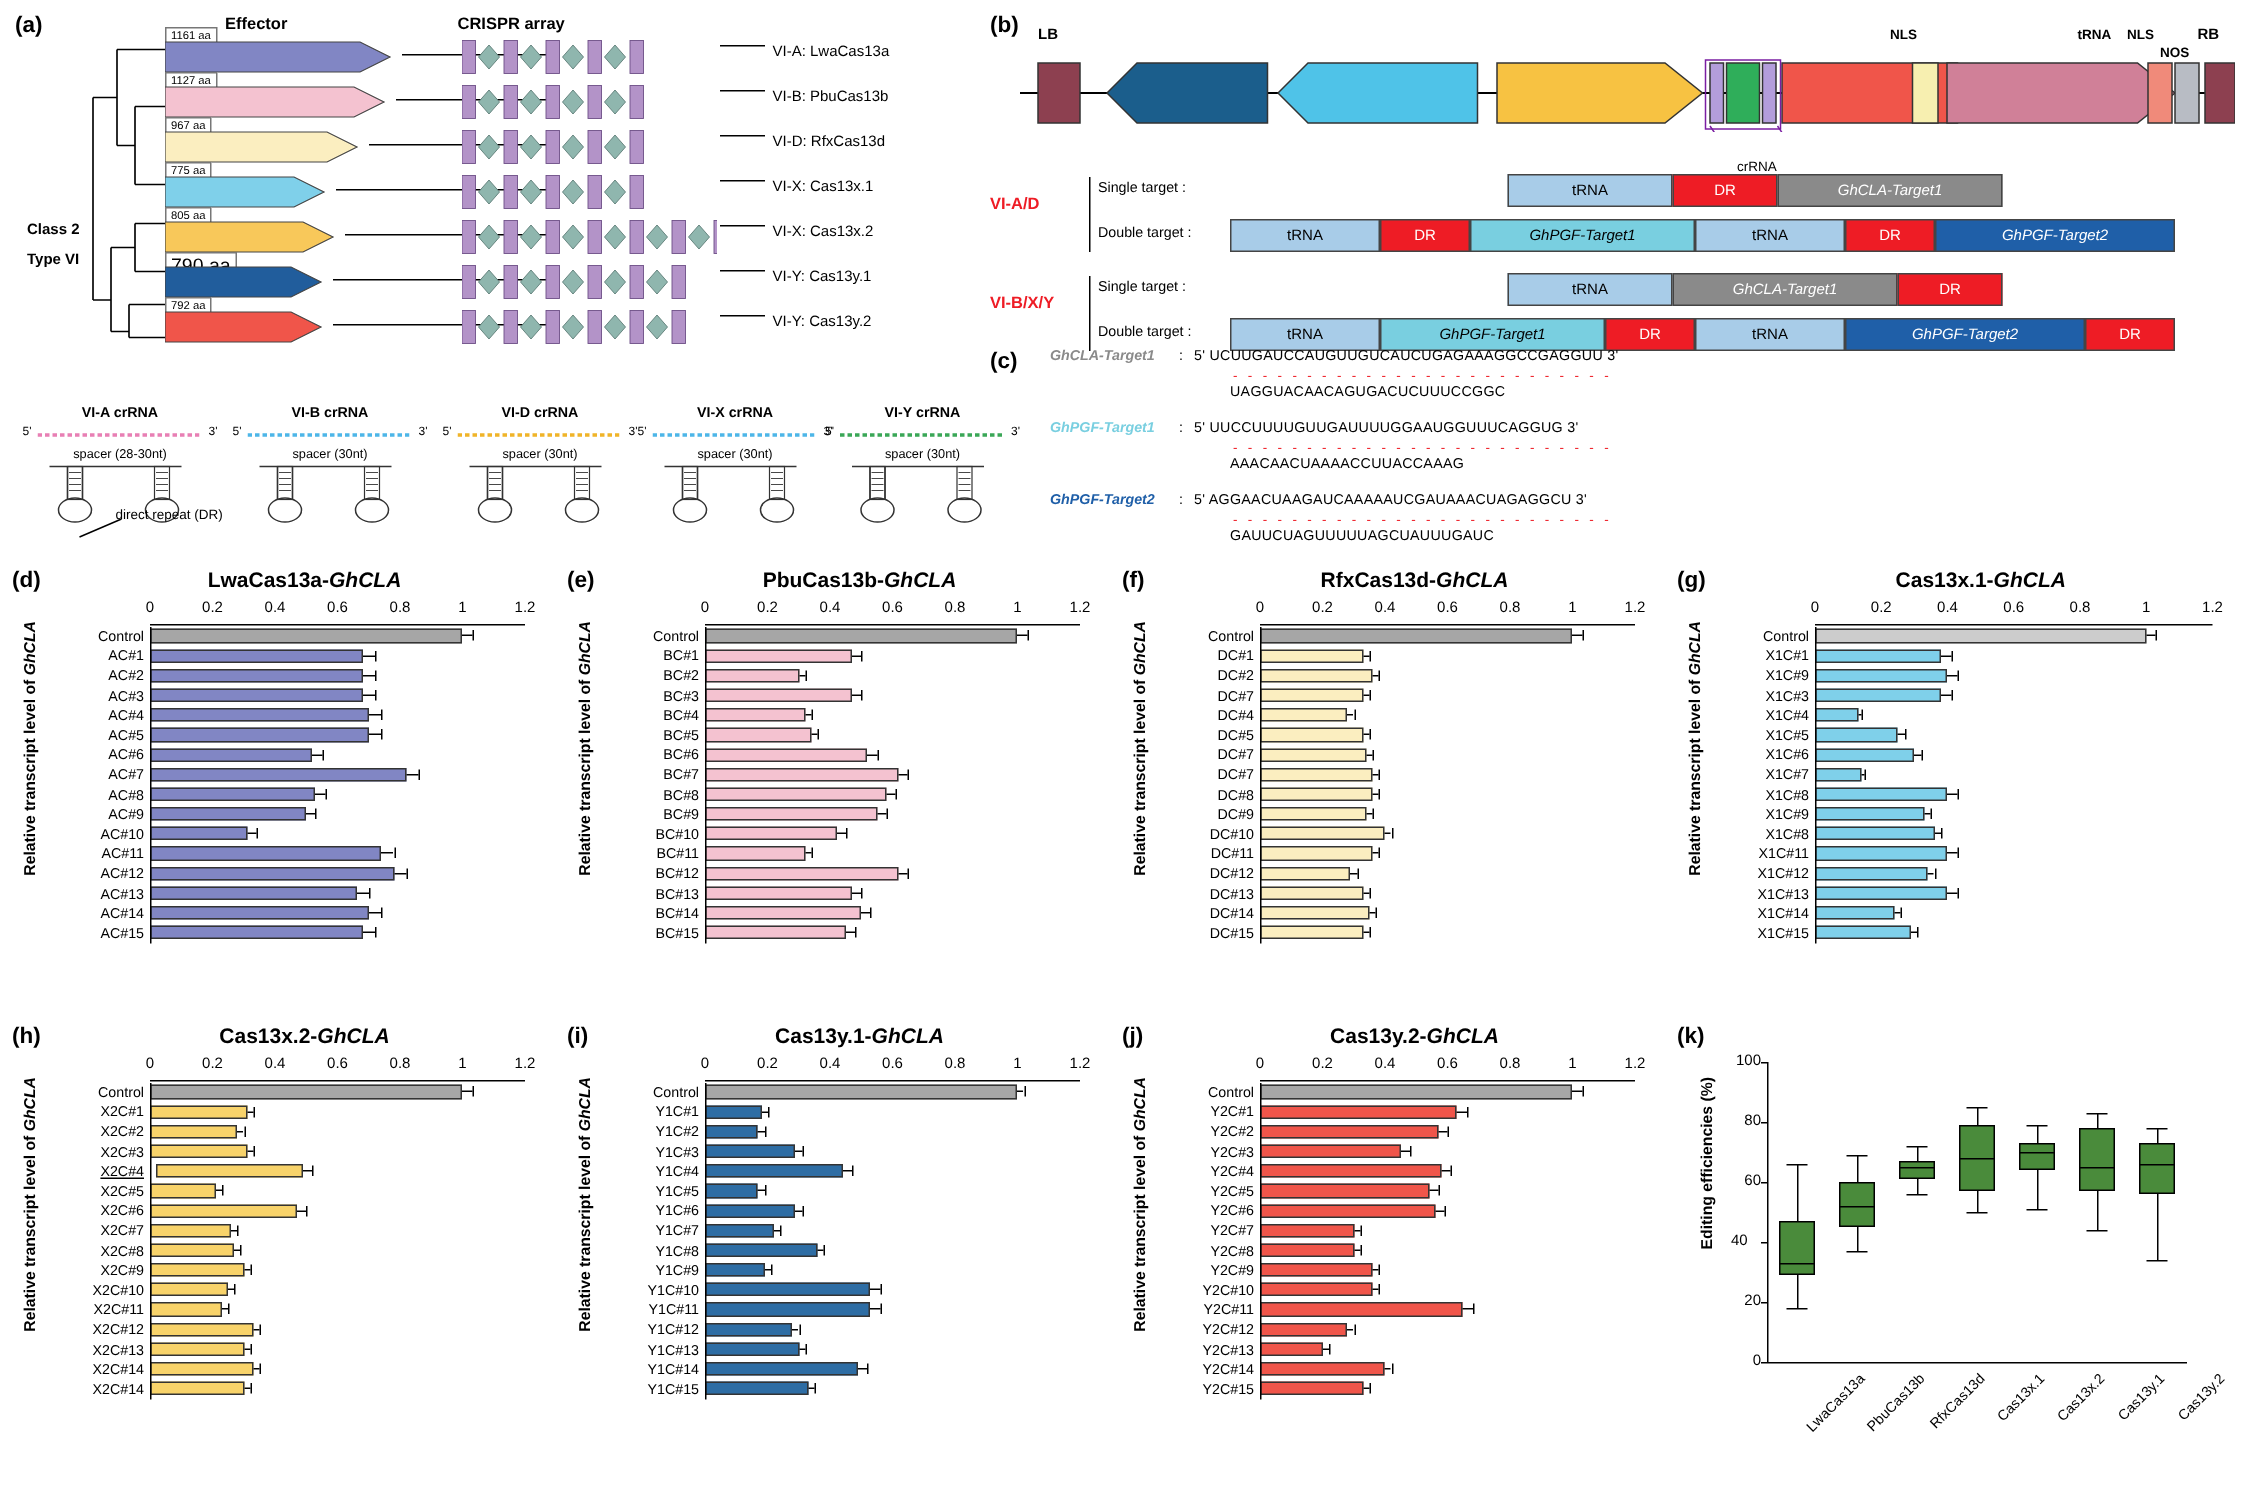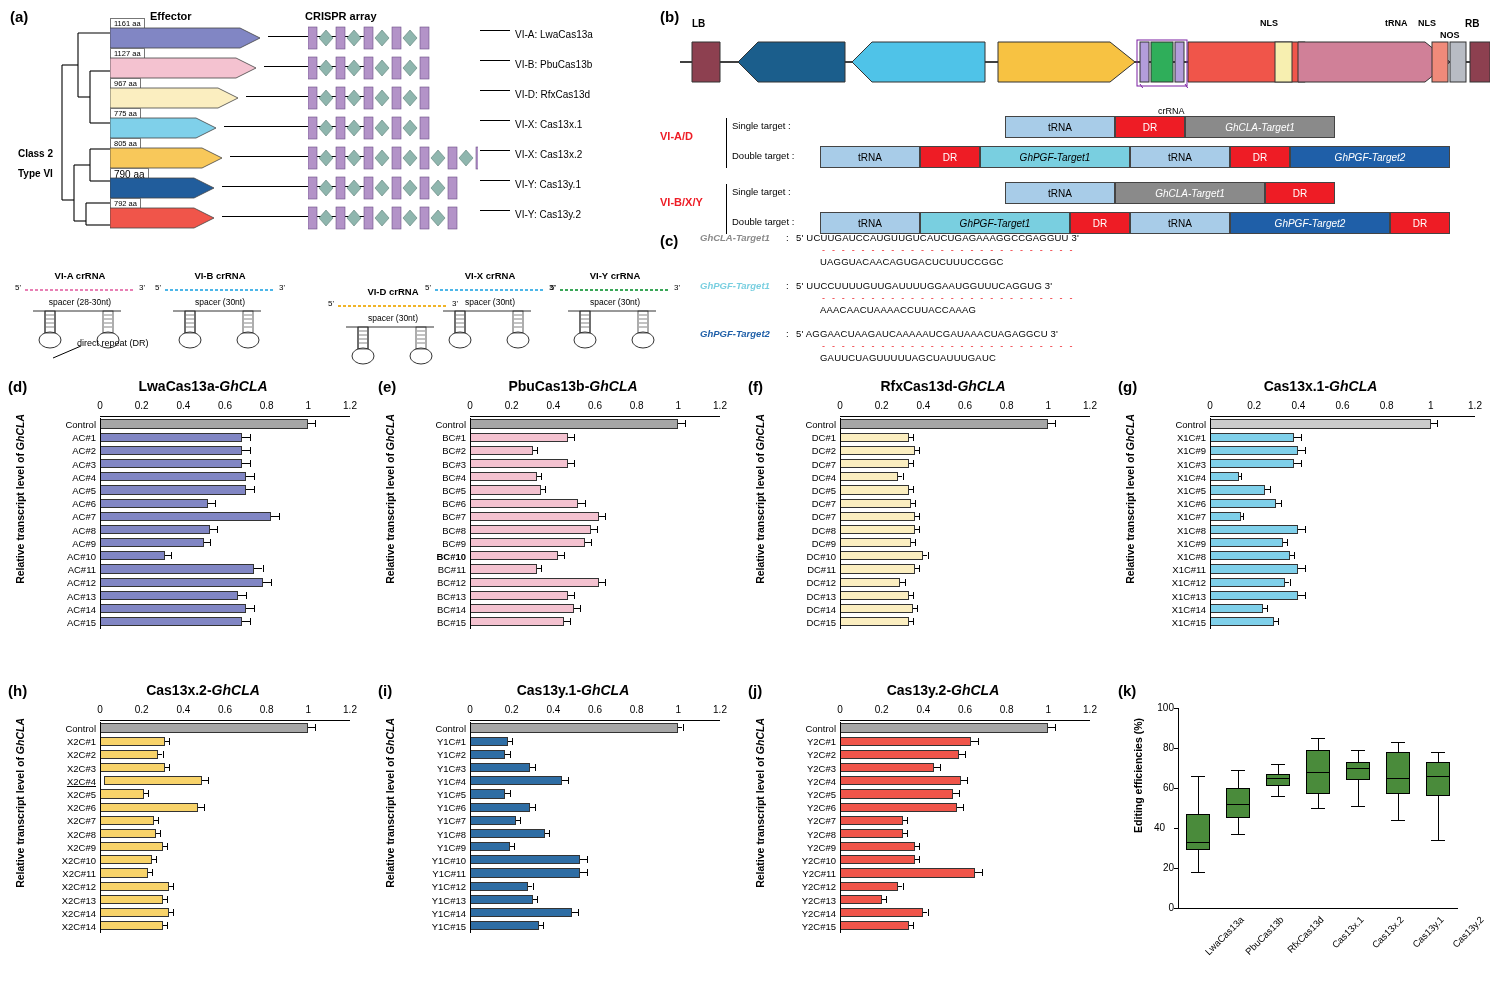--- a/index.html
+++ b/index.html
@@ -154,21 +154,21 @@
               <rect x="112" y="2" width="9" height="22" fill="#b393c8" stroke="#6d4f86" stroke-width="0.6"></rect>
               <polygon points="123,13 130,5 137,13 130,21" fill="#8fb6ae" stroke="#5d7d77" stroke-width="0.6"></polygon>
               <rect x="140" y="2" width="9" height="22" fill="#b393c8" stroke="#6d4f86" stroke-width="0.6"></rect>
               <polygon points="151,13 158,5 165,13 158,21" fill="#8fb6ae" stroke="#5d7d77" stroke-width="0.6"></polygon>
               <rect x="168" y="2" width="9" height="22" fill="#b393c8" stroke="#6d4f86" stroke-width="0.6"></rect>
             </svg></div>
           <div style="position:absolute;left:370px;top:5px;height:1px;width:30px;background:#000;"></div>
           <div style="position:absolute;left:405px;top:4px;font-size:10px;">VI-X: Cas13x.2</div>
         </div>
         <div style="position: relative; height: 30px; margin-bottom: 0px;">
-          <div style="position:absolute;left:0;top:-7px;font-size:10px;border:0.6px solid #777;padding:0 3px;background:#fff;">790 aa</div>
+          <div style="position:absolute;left:0;top:-7px;font-size:13px;border:0.6px solid #777;padding:0 3px;background:#fff;">790 aa</div>
           <svg style="position:absolute;left:0;top:2px;" width="106" height="22">
             <polygon points="0,1 84,1 104,11 84,21 0,21" fill="#215d9c" stroke="#444" stroke-width="0.8"></polygon>
           </svg>
           <div style="position:absolute;left:112px;top:11px;height:1px;width:146px;background:#000;"></div>
           <div style="position:absolute;left:198px;top:0px;"><svg width="170" height="26">
               <rect x="0" y="2" width="9" height="22" fill="#b393c8" stroke="#6d4f86" stroke-width="0.6"></rect>
               <polygon points="11,13 18,5 25,13 18,21" fill="#8fb6ae" stroke="#5d7d77" stroke-width="0.6"></polygon>
               <rect x="28" y="2" width="9" height="22" fill="#b393c8" stroke="#6d4f86" stroke-width="0.6"></rect>
               <polygon points="39,13 46,5 53,13 46,21" fill="#8fb6ae" stroke="#5d7d77" stroke-width="0.6"></polygon>
               <rect x="56" y="2" width="9" height="22" fill="#b393c8" stroke="#6d4f86" stroke-width="0.6"></rect>
@@ -257,21 +257,21 @@
           <line x1="21" y1="18" x2="29" y2="18" stroke="#333" stroke-width="0.6"></line>
           <ellipse cx="25" cy="31" rx="11" ry="8" fill="none" stroke="#333" stroke-width="1"></ellipse>
           <rect x="78" y="2" width="10" height="22" fill="none" stroke="#333" stroke-width="0.8"></rect>
           <line x1="79" y1="6" x2="87" y2="6" stroke="#333" stroke-width="0.6"></line>
           <line x1="79" y1="10" x2="87" y2="10" stroke="#333" stroke-width="0.6"></line>
           <line x1="79" y1="14" x2="87" y2="14" stroke="#333" stroke-width="0.6"></line>
           <line x1="79" y1="18" x2="87" y2="18" stroke="#333" stroke-width="0.6"></line>
           <ellipse cx="83" cy="31" rx="11" ry="8" fill="none" stroke="#333" stroke-width="1"></ellipse>
         </svg>
       </div>
-      <div class="abs" style="left: 290px; top: 16px; width: 130px; margin-left: 33px;">
+      <div class="abs" style="left: 290px; top: 0px; width: 130px;">
         <div style="text-align:center;font-size:9.5px;font-weight:bold;">VI-D crRNA</div>
         <div style="position:relative;height:18px;">
           <span style="position:absolute;left:0;top:2px;font-size:8px;">5'</span>
           <span style="position:absolute;right:0;top:2px;font-size:8px;">3'</span>
           <svg style="position:absolute;left:10px;top:4px;" width="108" height="10">
             <line x1="0" y1="5" x2="108" y2="5" stroke="#f0b429" stroke-width="2.2" stroke-dasharray="3,2"></line>
           </svg>
         </div>
         <div style="text-align:center;font-size:8.5px;margin-top:-2px;">spacer  (30nt)</div>
         <svg style="display:block;margin:2px auto 0;" width="110" height="46">
@@ -678,21 +678,21 @@
         </div>
         <div class="bar-row">
           <div class="cat-label" style="width:58px;margin-right:4px;">BC#9</div>
           <div class="bar-track" style="max-width:250px;">
             <div class="bar" style="width:114.58333333333334px;background:#f4c2d0;"></div>
             <div class="err" style="left:114.58333333333334px;width:6.25px;"></div>
             <div class="errcap" style="left:120.83333333333334px;"></div>
           </div>
         </div>
         <div class="bar-row">
-          <div class="cat-label" style="width:58px;margin-right:4px;font-weight:bold;">BC#10</div>
+          <div class="cat-label" style="width:58px;margin-right:4px;">BC#10</div>
           <div class="bar-track" style="max-width:250px;">
             <div class="bar" style="width:87.5px;background:#f4c2d0;"></div>
             <div class="err" style="left:87.5px;width:6.25px;"></div>
             <div class="errcap" style="left:93.75px;"></div>
           </div>
         </div>
         <div class="bar-row">
           <div class="cat-label" style="width:58px;margin-right:4px;">BC#11</div>
           <div class="bar-track" style="max-width:250px;">
             <div class="bar" style="width:66.66666666666667px;background:#f4c2d0;"></div>

